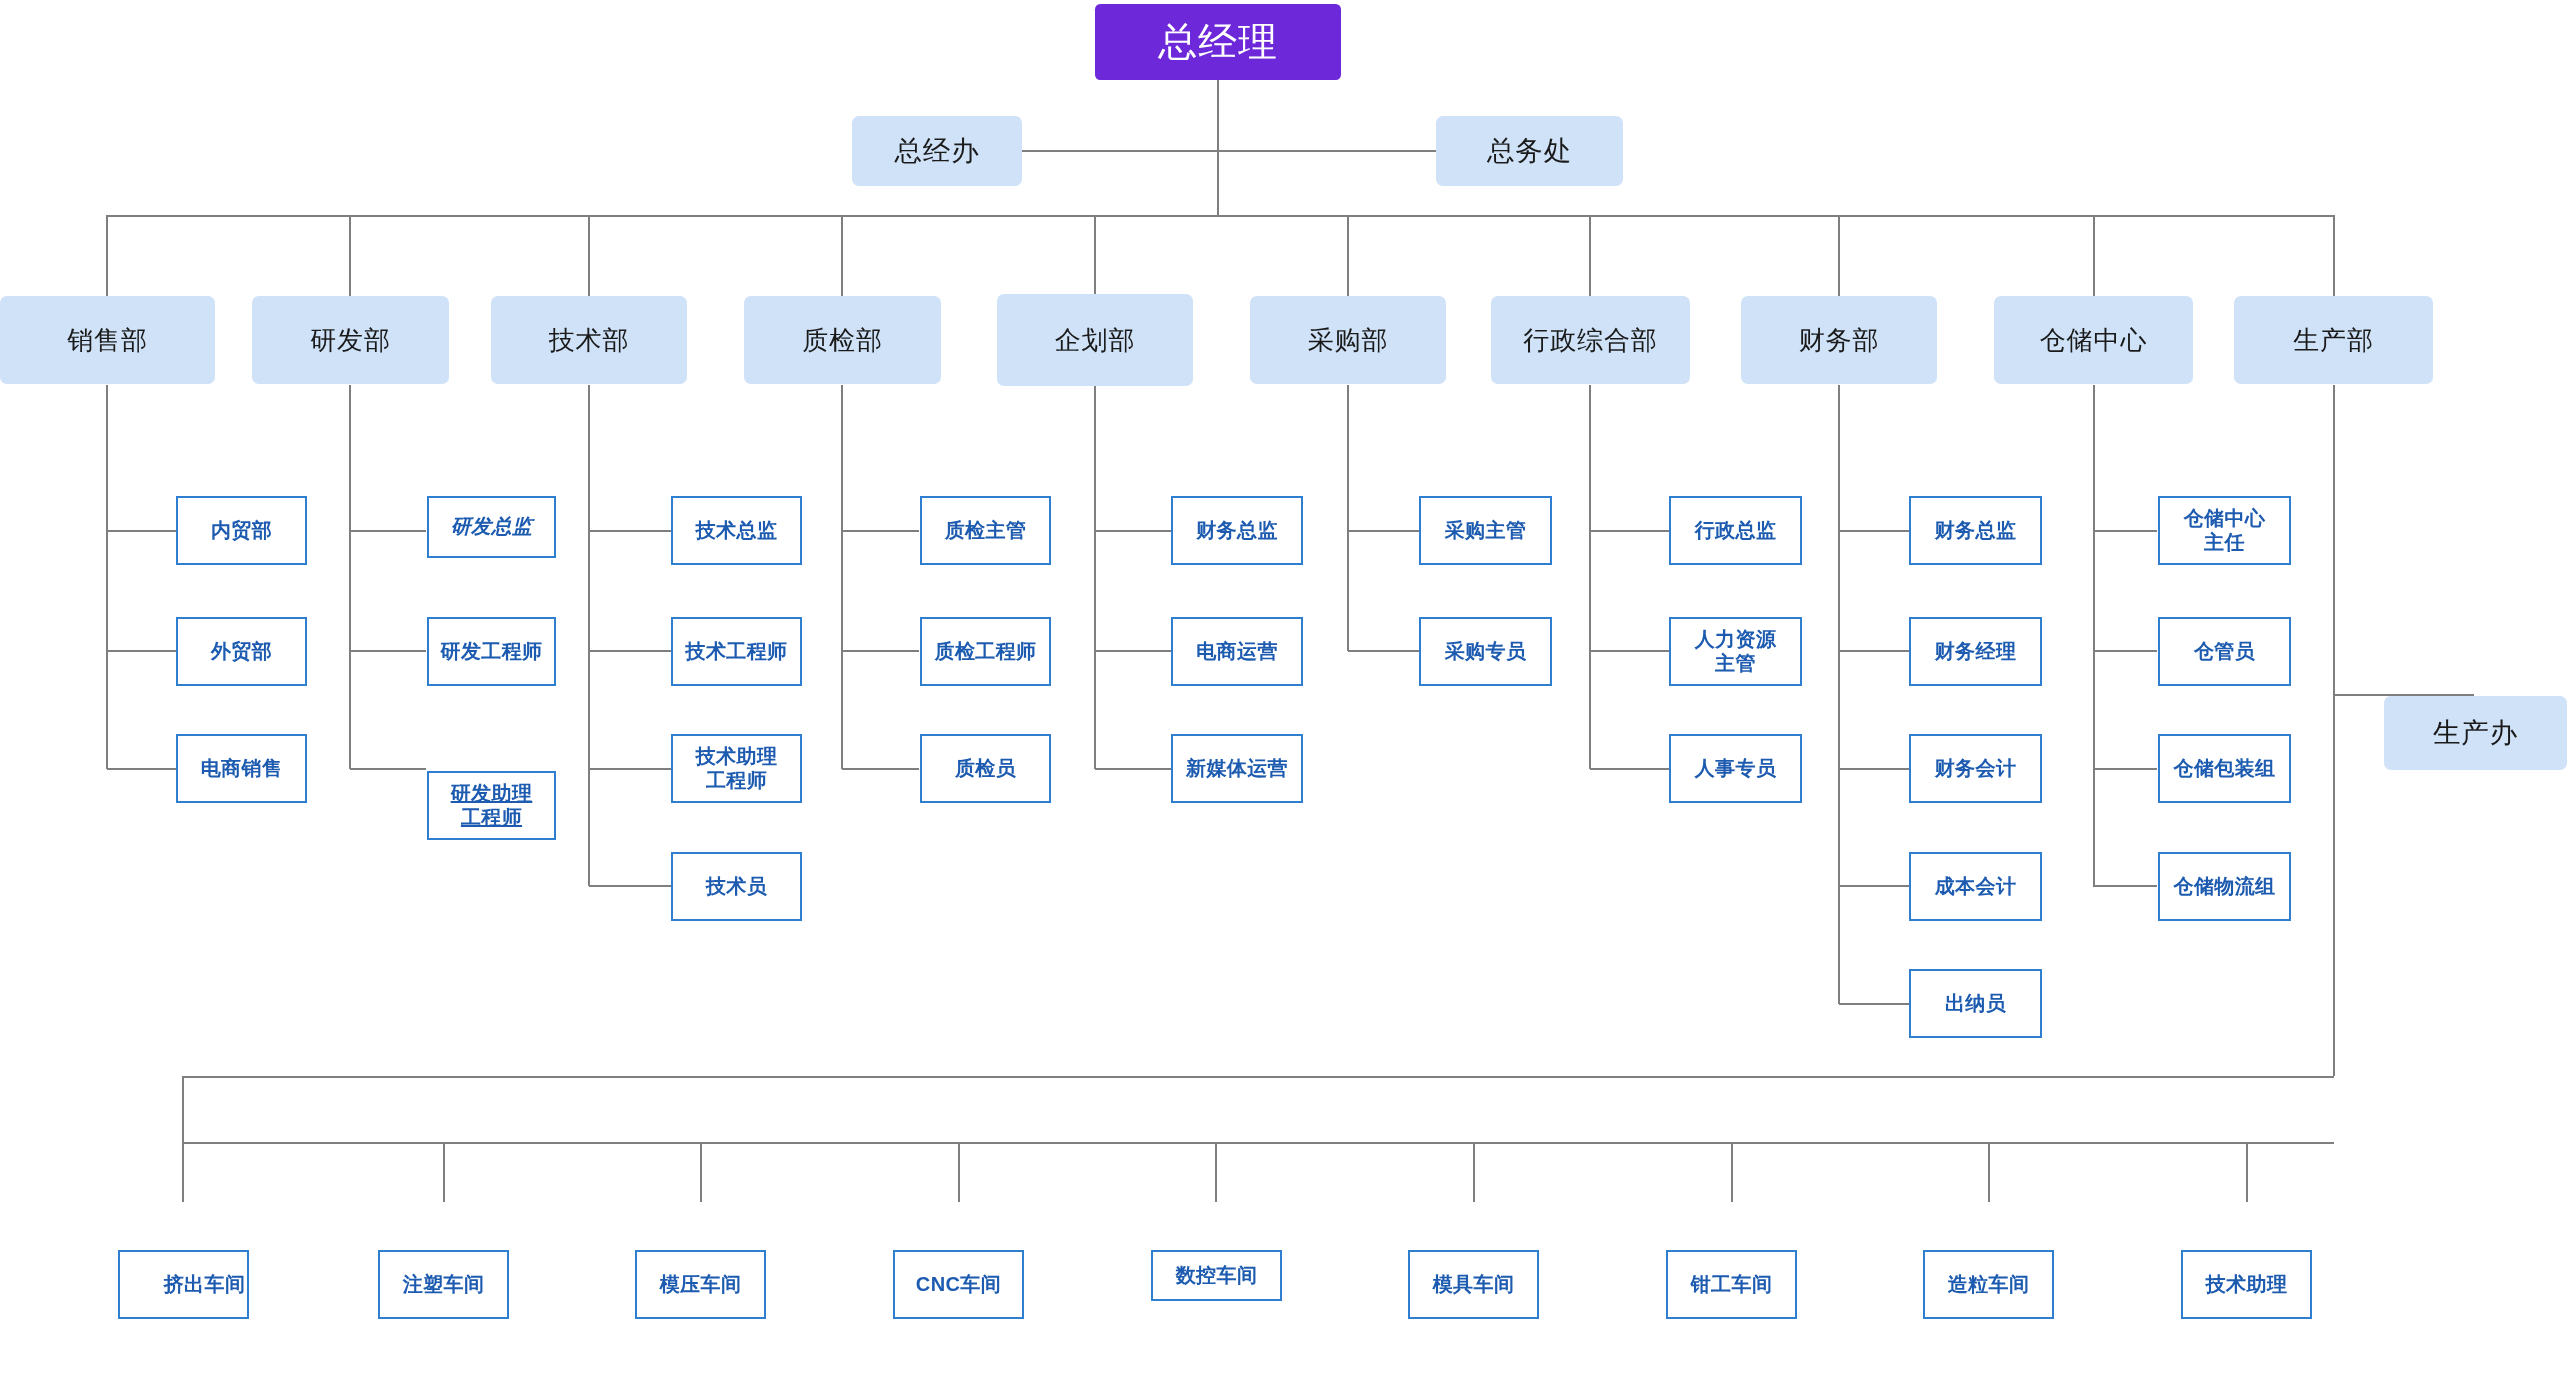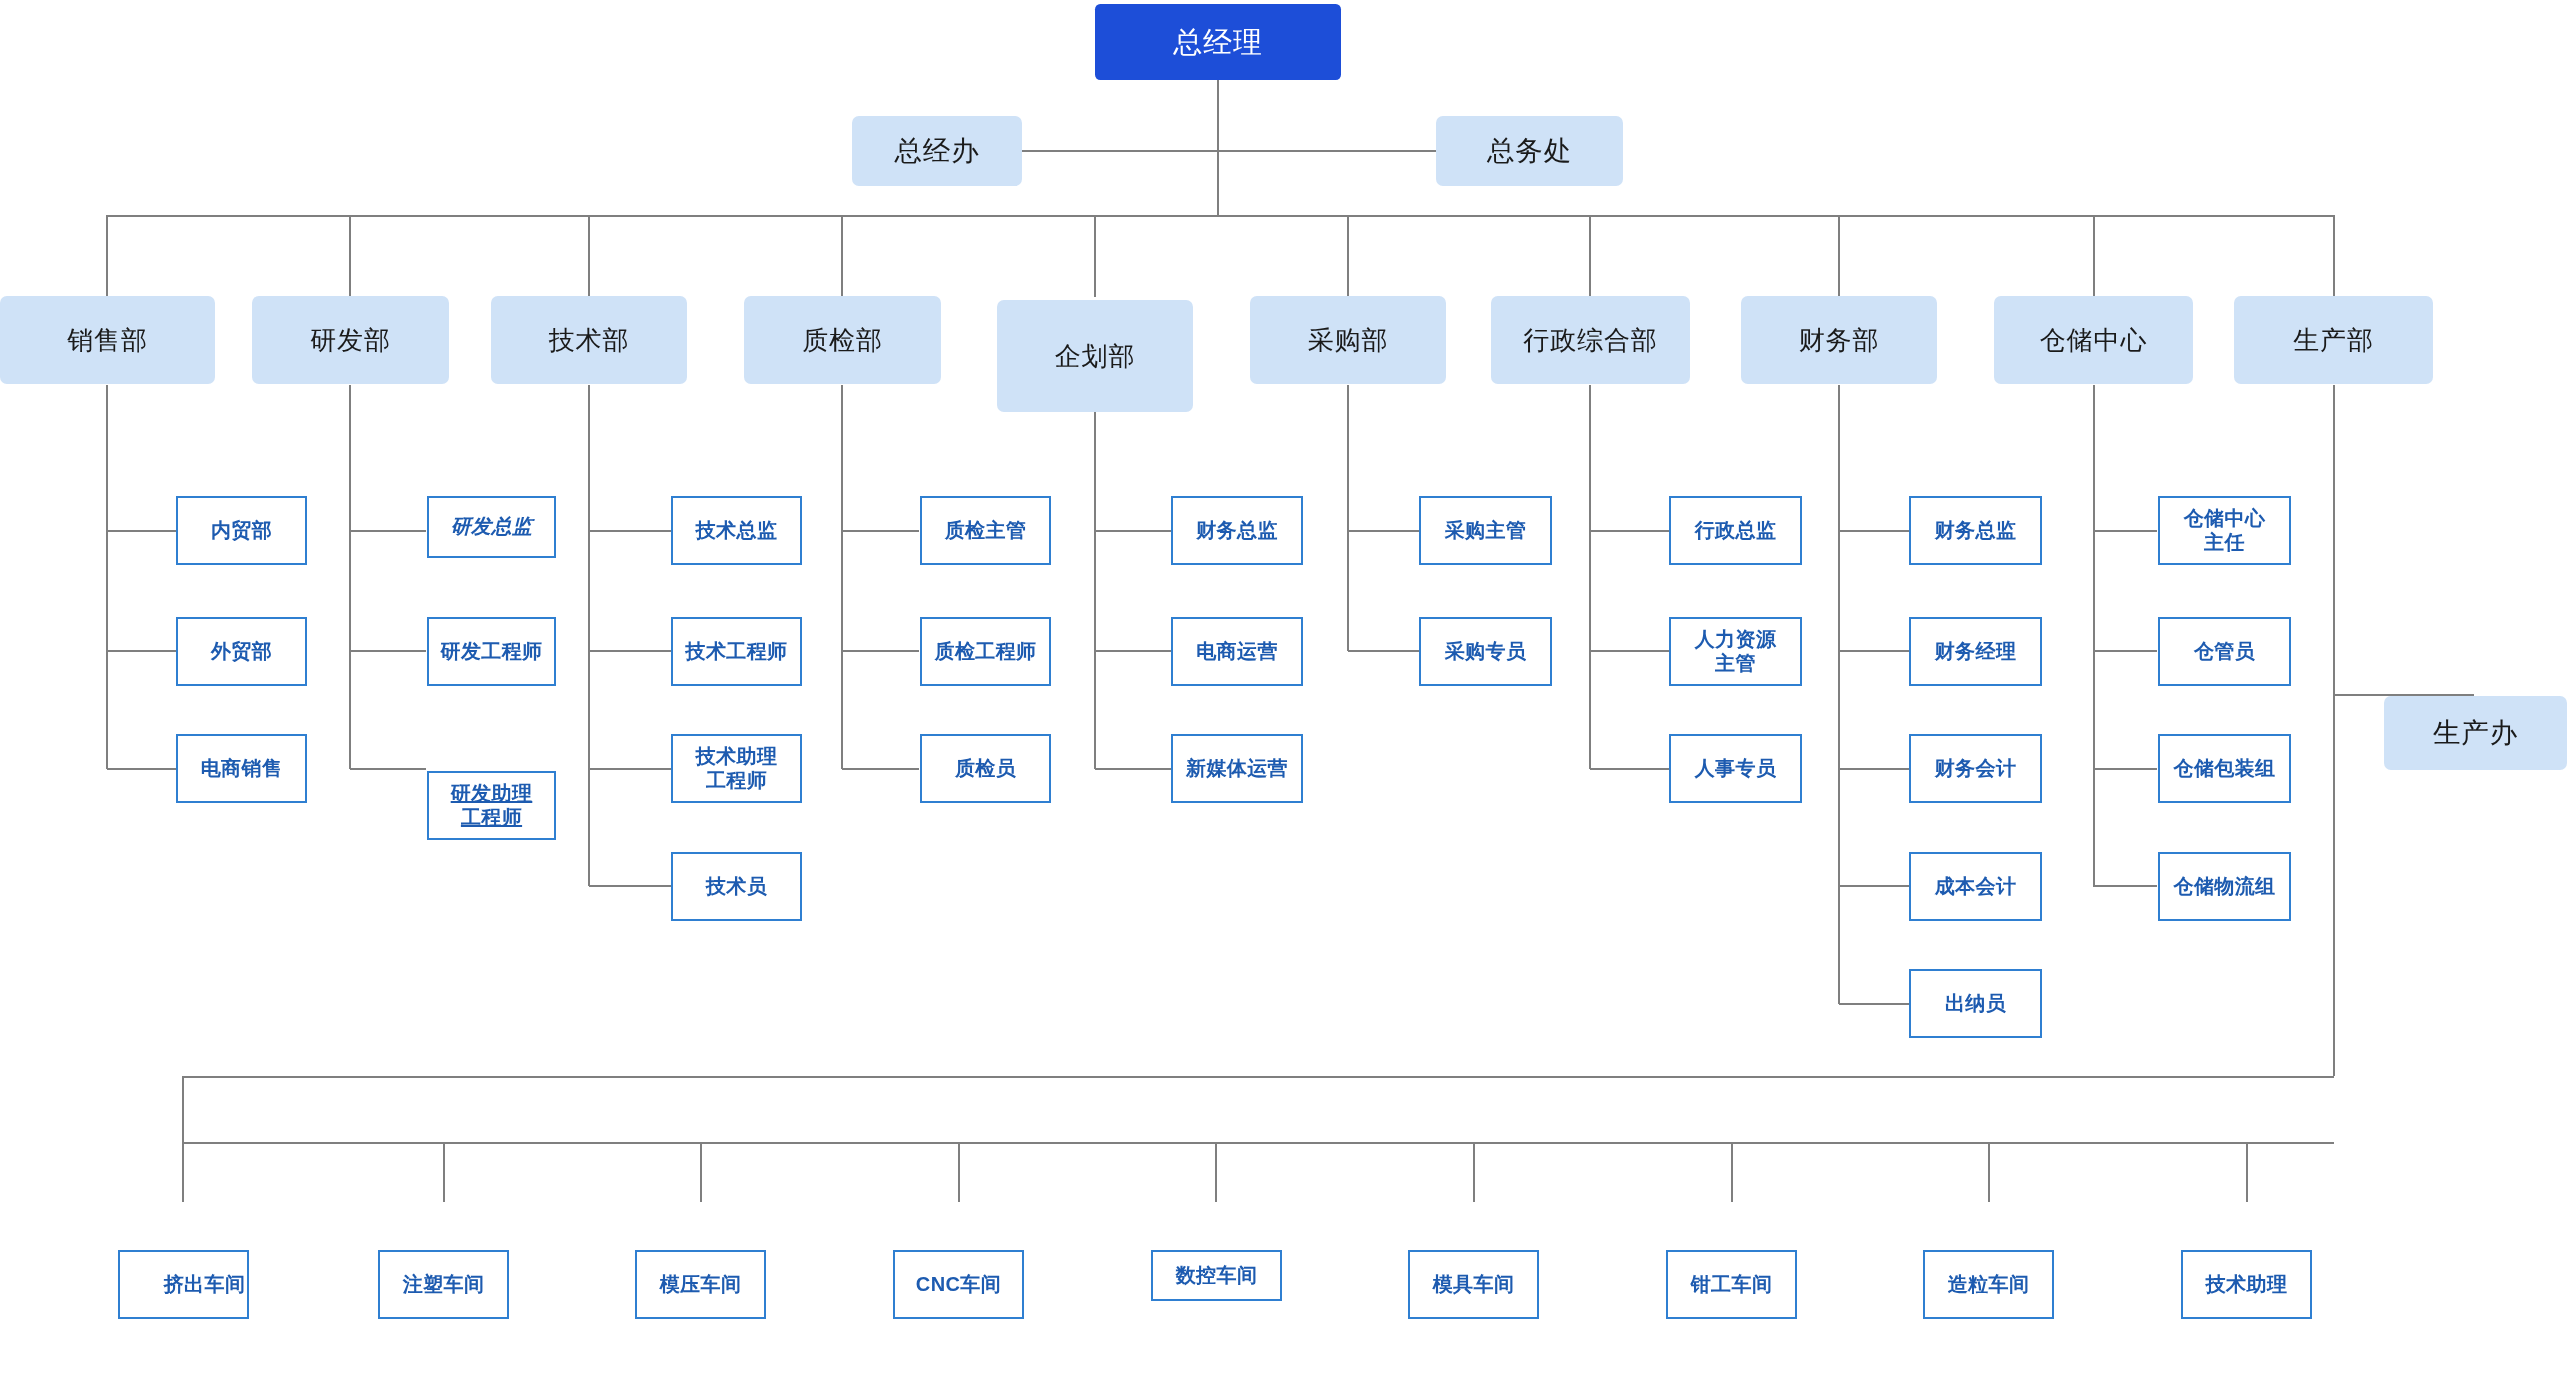--- a/index.html
+++ b/index.html
@@ -8,22 +8,22 @@
 
   
   .ln{position:absolute;background:#7f7f7f;}
   .ln.h{height:1.7px;}
   .ln.v{width:1.7px;}
 
   
   .box{position:absolute;display:flex;align-items:center;justify-content:center;
        text-align:center;box-sizing:border-box;line-height:1.18;}
 
-  .box.root{background:#1d4ed8;color:#ffffff;border-radius:5.2px;
-            font-size:29px;font-weight:400;letter-spacing:0.9px;}
+  .box.root{background:#6d28d9;color:#ffffff;border-radius:5.2px;
+            font-size:39px;font-weight:400;letter-spacing:0.9px;}
 
   .box.office{background:#cfe2f7;color:#1a1a1a;border-radius:6.9px;
               font-size:27.5px;font-weight:400;letter-spacing:0.9px;}
 
   .box.dept{background:#cfe2f7;color:#1a1a1a;border-radius:6.9px;
             font-size:26px;font-weight:400;letter-spacing:0.9px;}
 
   .box.sub{background:#ffffff;border:2.6px solid #2f7fd1;color:#1d5bb0;
            font-size:20px;font-weight:bold;letter-spacing:0.4px;}
 
@@ -120,21 +120,21 @@
       </div>
       <div class="box dept" style="left: 252px; top: 296px; width: 197px; height: 88px;">
         <div><span>研发部</span></div>
       </div>
       <div class="box dept" style="left: 491px; top: 296px; width: 196px; height: 88px;">
         <div><span>技术部</span></div>
       </div>
       <div class="box dept" style="left: 744px; top: 296px; width: 197px; height: 88px;">
         <div><span>质检部</span></div>
       </div>
-      <div class="box dept" style="left: 997px; top: 300px; width: 196px; height: 112px;">
+      <div class="box dept" style="left: 997px; top: 294px; width: 196px; height: 92px;">
         <div><span>企划部</span></div>
       </div>
       <div class="box dept" style="left: 1250px; top: 296px; width: 196px; height: 88px;">
         <div><span>采购部</span></div>
       </div>
       <div class="box dept" style="left: 1491px; top: 296px; width: 199px; height: 88px;">
         <div><span>行政综合部</span></div>
       </div>
       <div class="box dept" style="left: 1741px; top: 296px; width: 196px; height: 88px;">
         <div><span>财务部</span></div>

